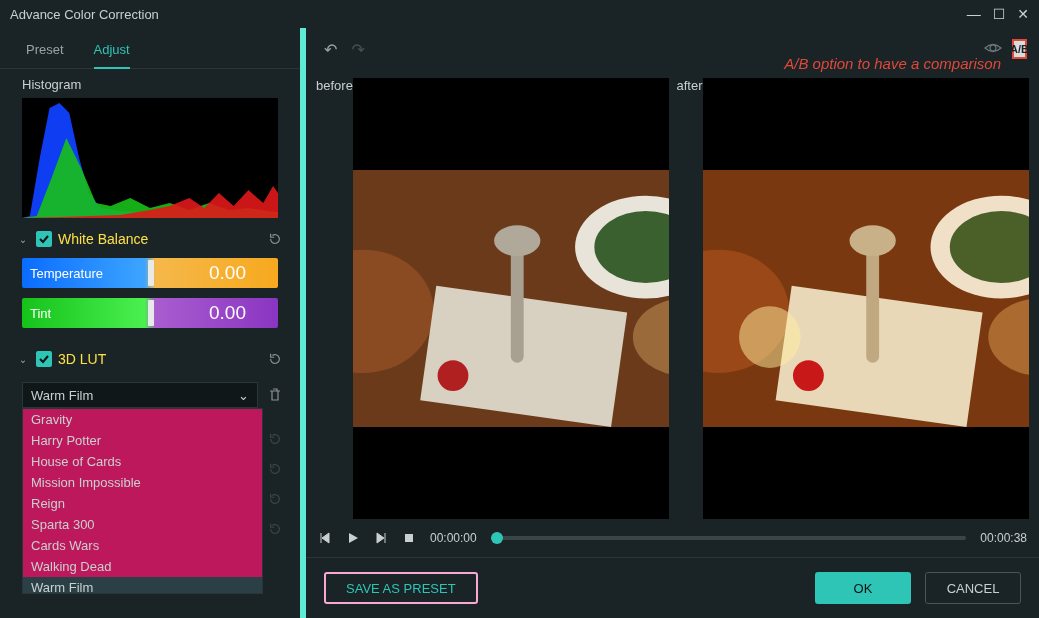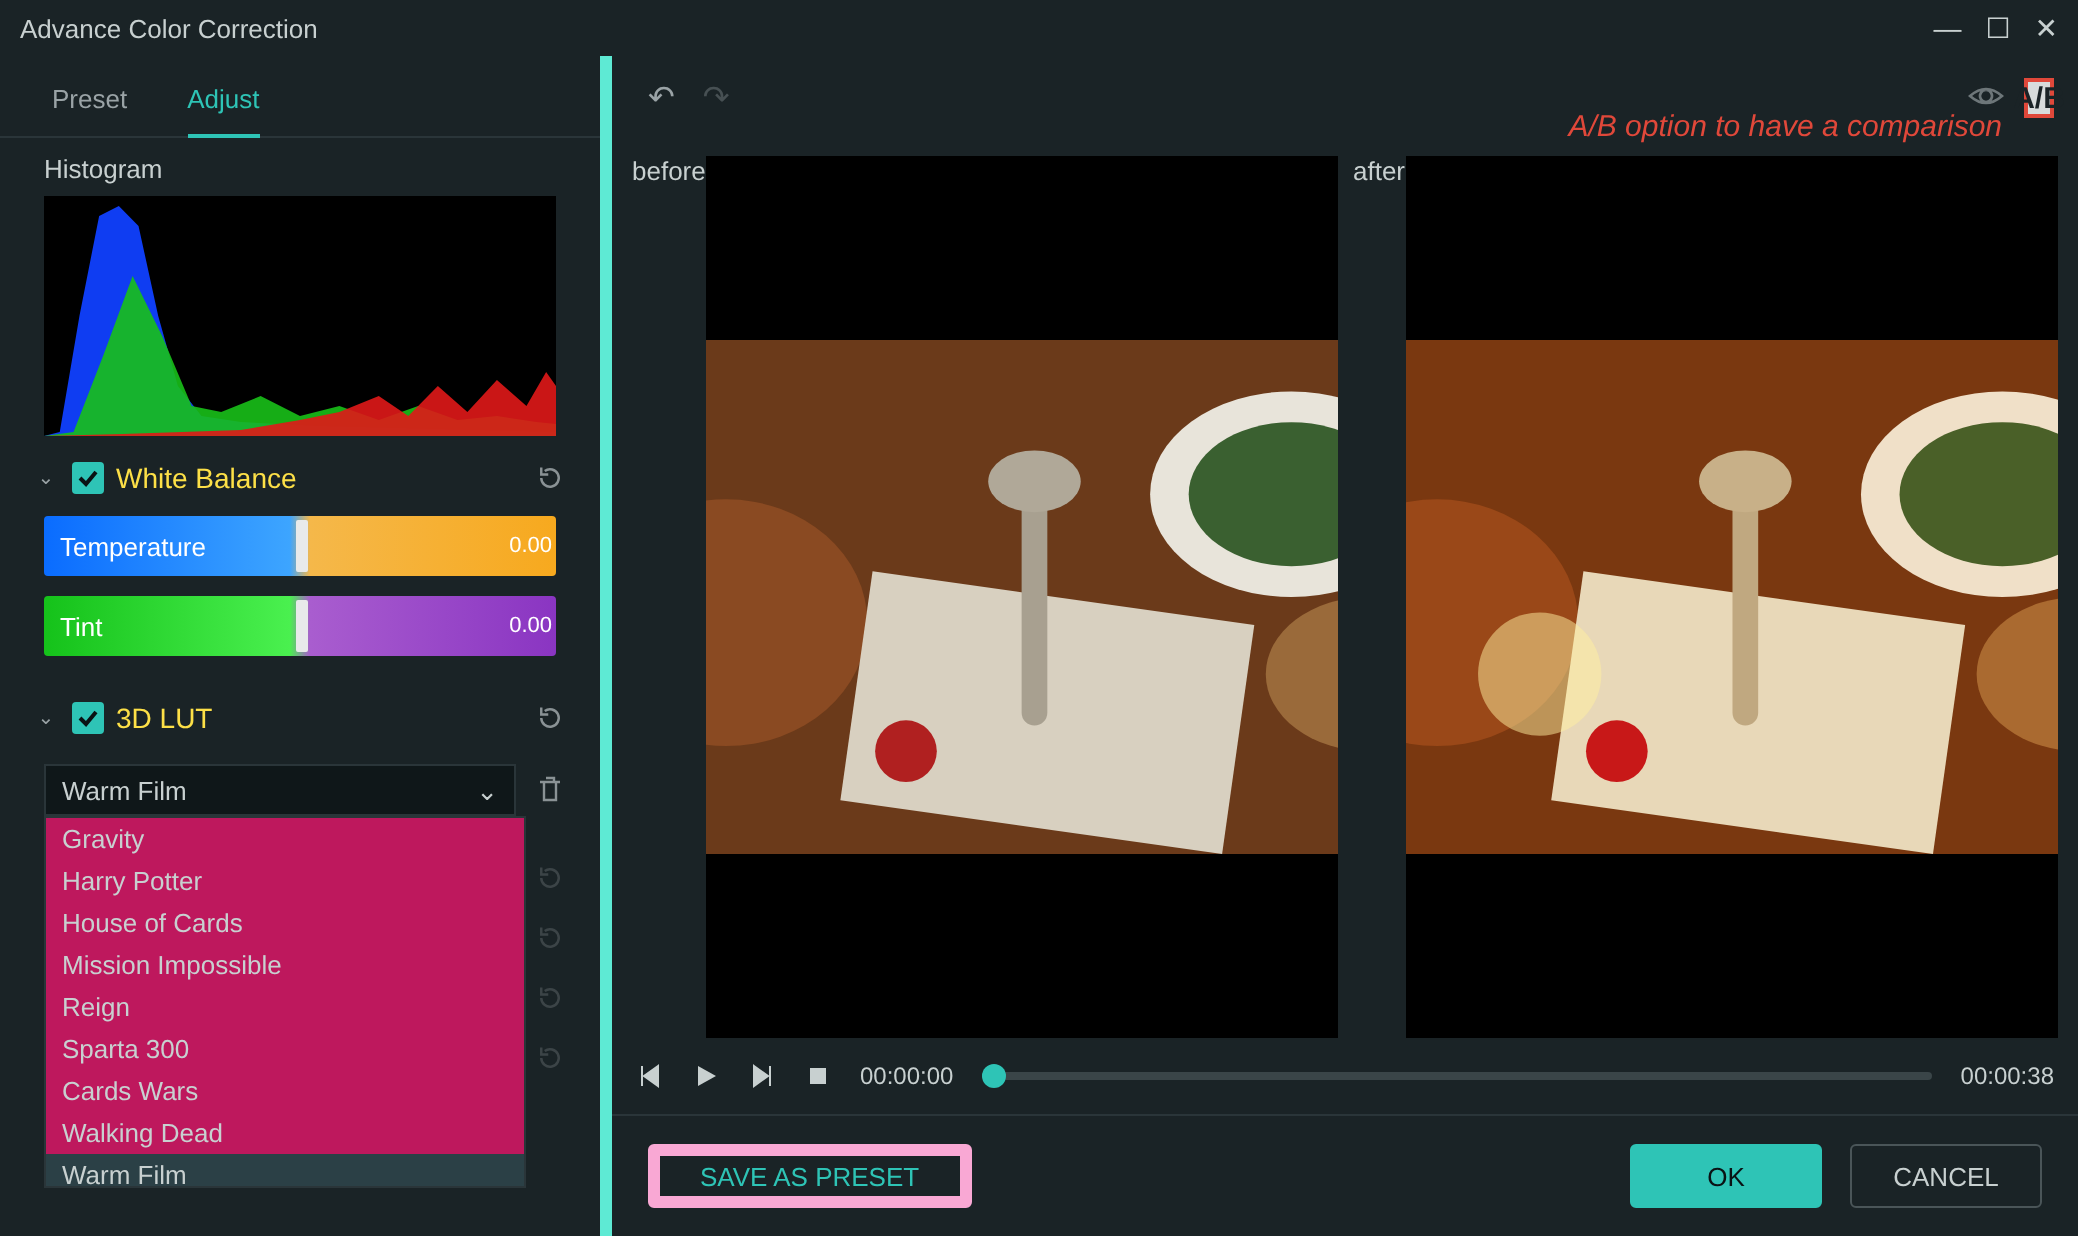--- a/index.html
+++ b/index.html
@@ -31,21 +31,21 @@
 .chev { width: 14px; font-size: 10px; color: #9aa3a6; cursor: pointer; display: inline-flex; justify-content: center; }
 .chk { width: 16px; height: 16px; background: #2ec4b6; border-radius: 2px; display: inline-flex; align-items: center; justify-content: center; cursor: pointer; }
 .chk svg { width: 12px; height: 12px; }
 .section-title { flex: 1; font-size: 14px; color: #fde047; }
 .reset-ic { width: 18px; height: 18px; color: #8a9295; cursor: pointer; display: inline-flex; align-items: center; justify-content: center; }
 .reset-ic svg { width: 14px; height: 14px; }
 
 .slider-row { margin: 6px 22px 4px; }
 .slider { position: relative; height: 30px; border-radius: 2px; display: flex; align-items: center; cursor: pointer; }
 .slider .slabel { position: absolute; left: 8px; font-size: 13px; color: #fff; z-index: 2; }
-.slider .sval { position: absolute; right: 2px; font-size: 11px; color: #fff; z-index: 2; padding-left: 12px; }
+.slider .sval { position: absolute; right: 32px; font-size: 19px; color: #fff; z-index: 2; padding-left: 12px; }
 .slider .handle { position: absolute; left: 126px; top: 2px; width: 6px; height: 26px; background: #e8eaea; border-radius: 1px; z-index: 2; }
 .temp-bg { background: linear-gradient(90deg, #0a6cff 0%, #3da5ff 48%, #f5b84a 52%, #f7a91e 100%); }
 .tint-bg { background: linear-gradient(90deg, #15c21a 0%, #4af04f 48%, #a95dcf 52%, #8a35c2 100%); }
 
 .lut-row { display: flex; align-items: center; gap: 8px; padding: 4px 16px 4px 22px; margin-top: 6px; }
 .dropdown { flex: 1; position: relative; }
 .dd-btn { width: 100%; height: 26px; background: #0f1719; border: 1px solid #2a3539; padding: 0 8px; display: flex; align-items: center; justify-content: space-between; font-size: 13px; color: #c8d0d0; cursor: pointer; }
 .dd-list { position: absolute; left: 0; top: 26px; width: 102%; background: #be185d; border: 1px solid #2a3539; z-index: 100; max-height: 186px; overflow: hidden; }
 .dd-item { padding: 3px 8px; font-size: 13px; color: #c8d0d0; cursor: pointer; }
 .dd-item.sel { background: #2b4046; }
@@ -55,40 +55,40 @@
 .hidden-section { display: flex; align-items: center; padding: 2px 16px 2px 22px; gap: 6px; opacity: 0.3; }
 
 
 .preview { flex: 1; display: flex; flex-direction: column; background: #1a2326; position: relative; }
 .prev-top { display: flex; align-items: center; justify-content: space-between; padding: 8px 12px 4px; height: 38px;}
 .undo-redo { display: flex; gap: 14px; padding-left: 6px; }
 .arrow-btn { color: #9aa3a6; cursor: pointer; font-size: 16px; }
 .arrow-btn.dim { opacity: 0.35; }
 .right-icons { display: flex; gap: 10px; align-items: center; }
 .eye-ic { color: #6d7679; cursor: pointer; }
-.ab-ic { width: 15px; height: 20px; background: #d8dcdc; color: #1a2326; font-size: 15px; font-weight: bold; display: inline-flex; align-items: center; justify-content: center; border: 2px solid #e0483a; cursor: pointer; }
+.ab-ic { width: 15px; height: 20px; background: #d8dcdc; color: #1a2326; font-size: 11px; font-weight: bold; display: inline-flex; align-items: center; justify-content: center; border: 2px solid #e0483a; cursor: pointer; }
 
 .annotation { position: absolute; right: 38px; top: 26px; color: #e0483a; font-size: 15px; font-style: italic; text-align: center; line-height: 1.3; pointer-events: none; z-index: 50; }
 
 .canvas-wrap { flex: 1; display: flex; padding: 12px 10px 4px; gap: 8px; }
 .canvas-col { flex: 1; display: flex; flex-direction: row; }
 .canvas-label { text-align: center; font-size: 13px; color: #c8d0d0; margin-bottom: 6px; }
 .canvas { flex: 1; display: flex; flex-direction: column; background: #000; }
 .black-bar { height: 92px; background: #000; }
 .image { flex: 1; position: relative; overflow: hidden; }
 
 .playback { display: flex; align-items: center; padding: 8px 12px 12px; gap: 14px; border-bottom: 1px solid #2a3539;}
 .pb-btn { color: #c8d0d0; cursor: pointer; display: inline-flex; align-items: center; }
 .pb-btn svg { width: 14px; height: 14px; }
 .time { font-size: 12px; color: #c8d0d0; font-variant-numeric: tabular-nums; }
 .seek { flex: 1; height: 4px; background: #3a4548; position: relative; border-radius: 2px; cursor: pointer; }
 .seek .dot { position: absolute; left: 0; top: -4px; width: 12px; height: 12px; background: #2ec4b6; border-radius: 50%; }
 
 .footer { display: flex; align-items: center; justify-content: space-between; padding: 14px 18px; }
-.btn { height: 32px; padding: 0 20px; font-size: 13px; border-radius: 3px; cursor: pointer; display: inline-flex; align-items: center; justify-content: center; border: 6px solid #f9a8d4; }
+.btn { height: 32px; padding: 0 20px; font-size: 13px; border-radius: 3px; cursor: pointer; display: inline-flex; align-items: center; justify-content: center; border: 2px solid #f9a8d4; }
 .btn.outlined { background: transparent; color: #2ec4b6; }
 .btn.primary { background: #2ec4b6; color: #0a1214; border-color: #2ec4b6; min-width: 96px; }
 .btn.secondary { background: transparent; color: #c8d0d0; border: 1px solid #4a5558; min-width: 96px; }
 .footer .right { display: flex; gap: 14px; }
 </style>
 </head>
 <body>
 
 <div class="window">
   <div class="titlebar">

